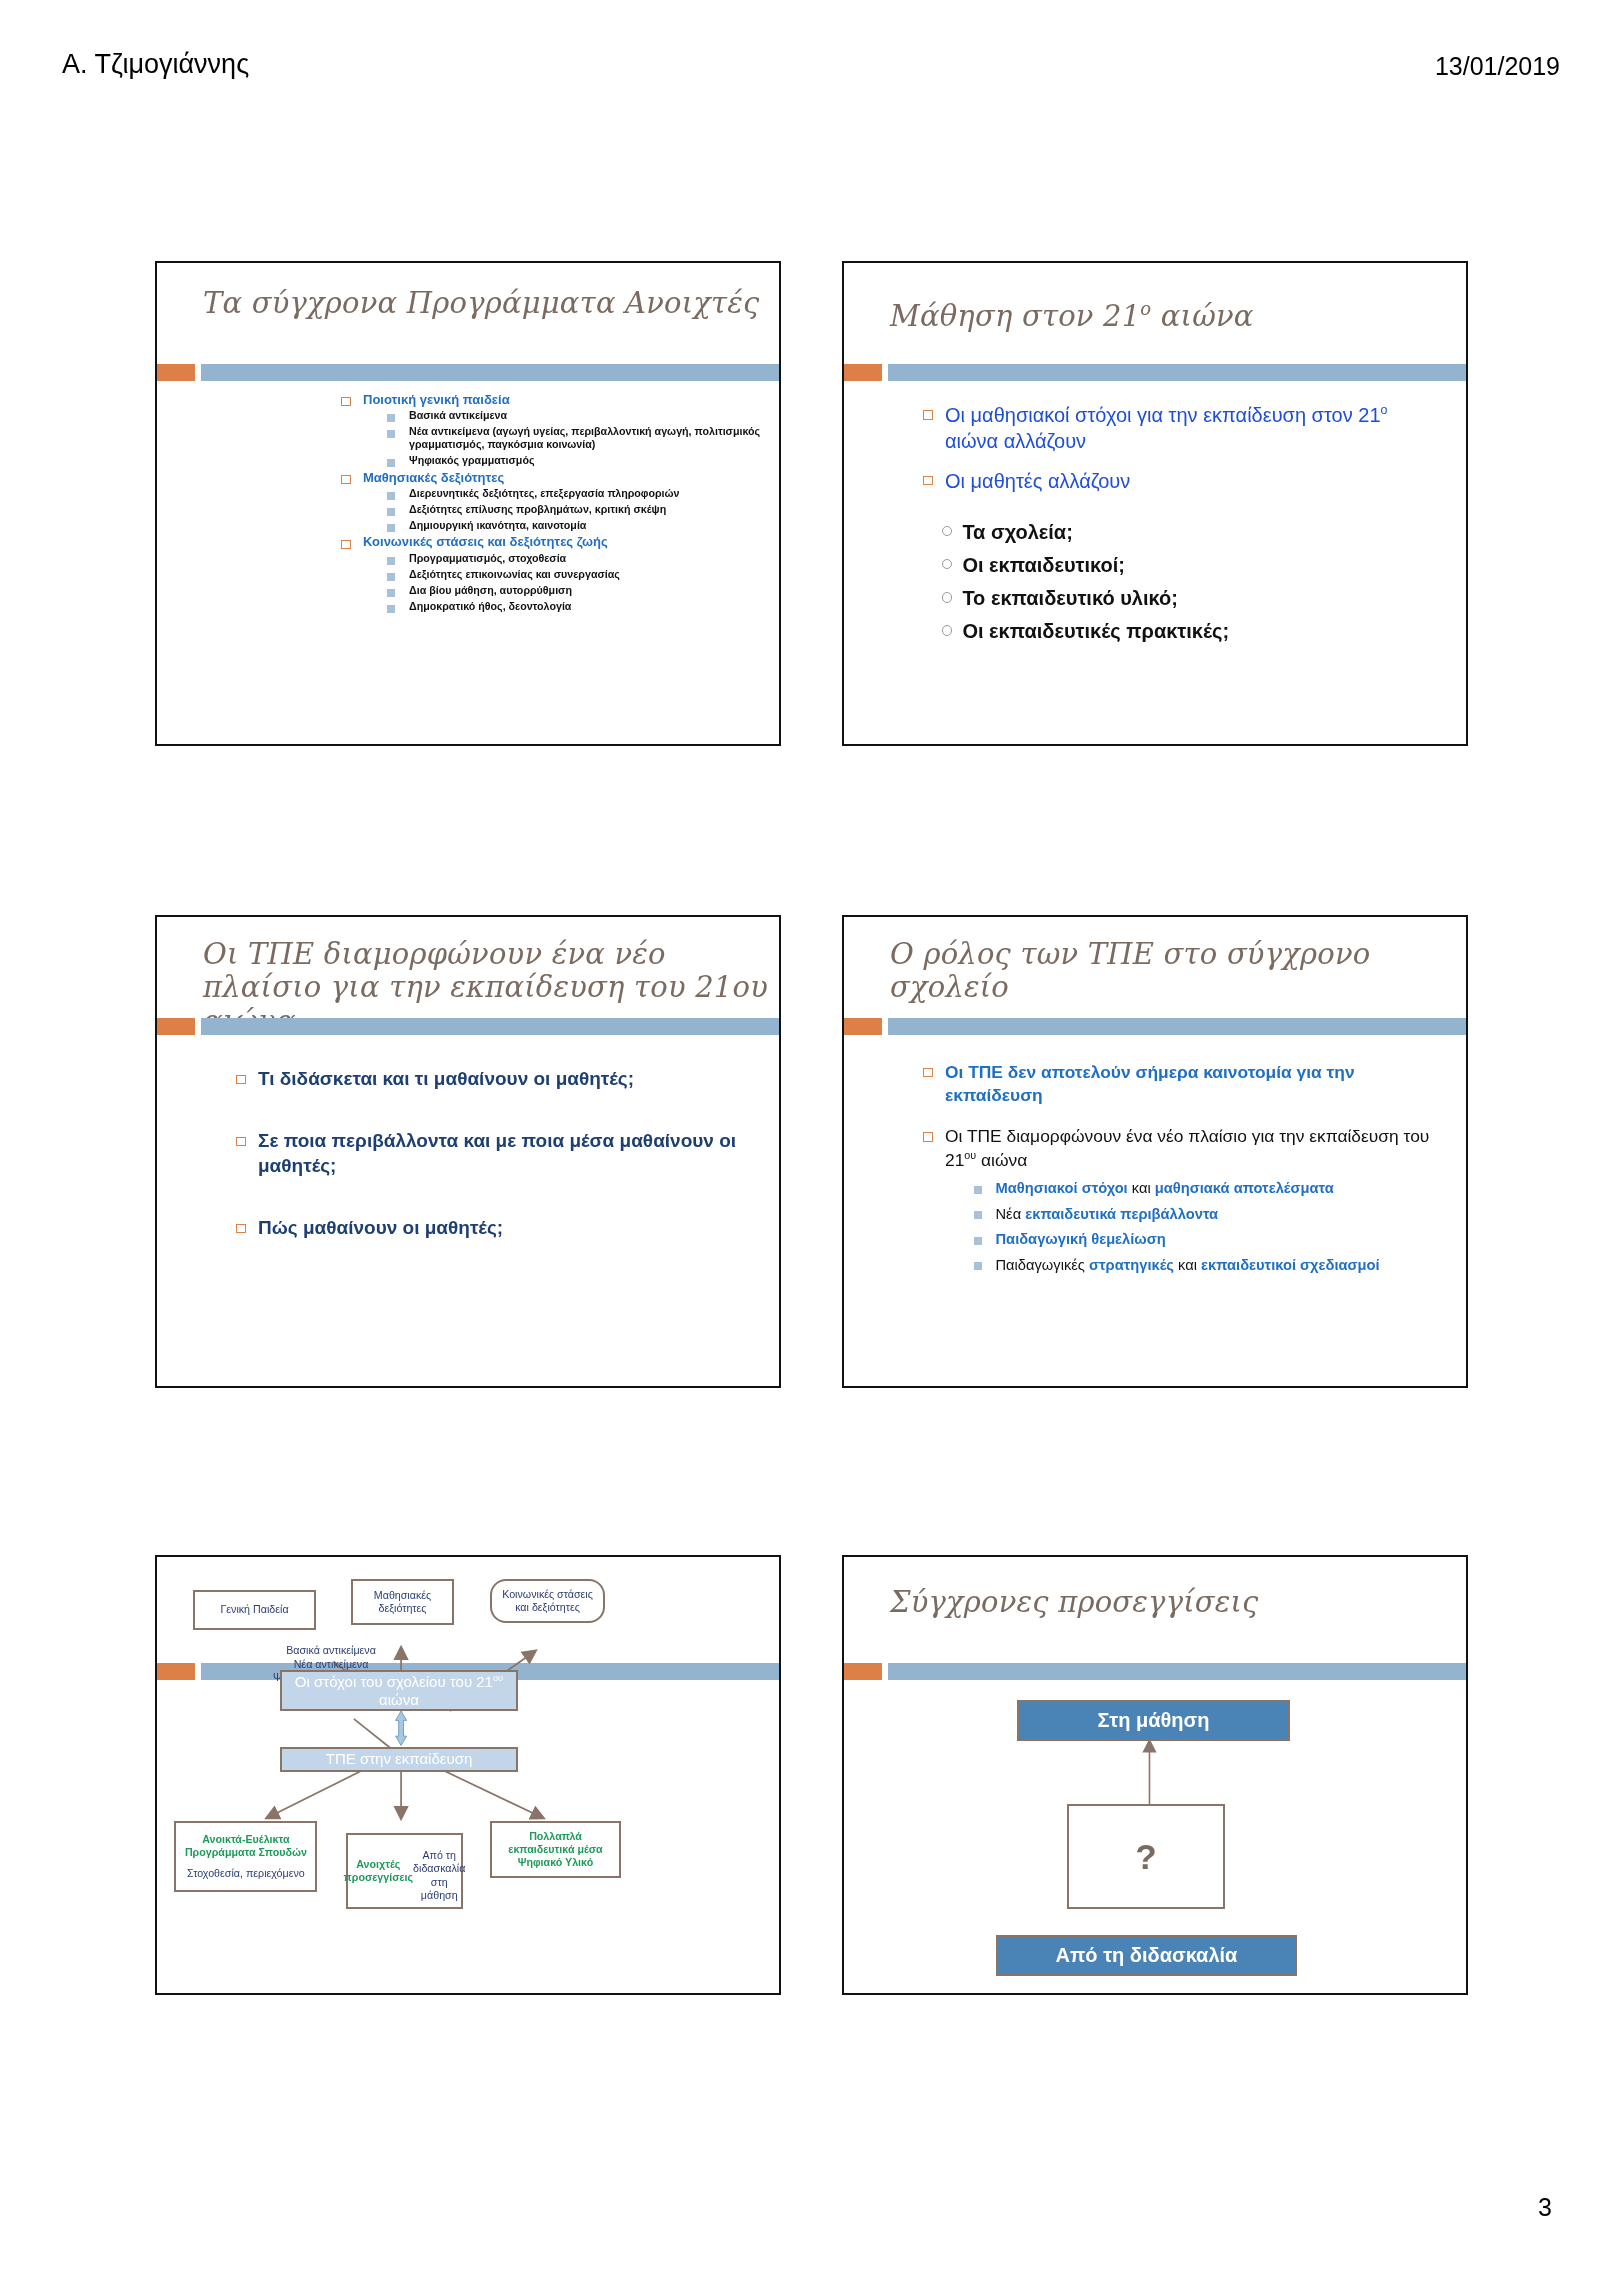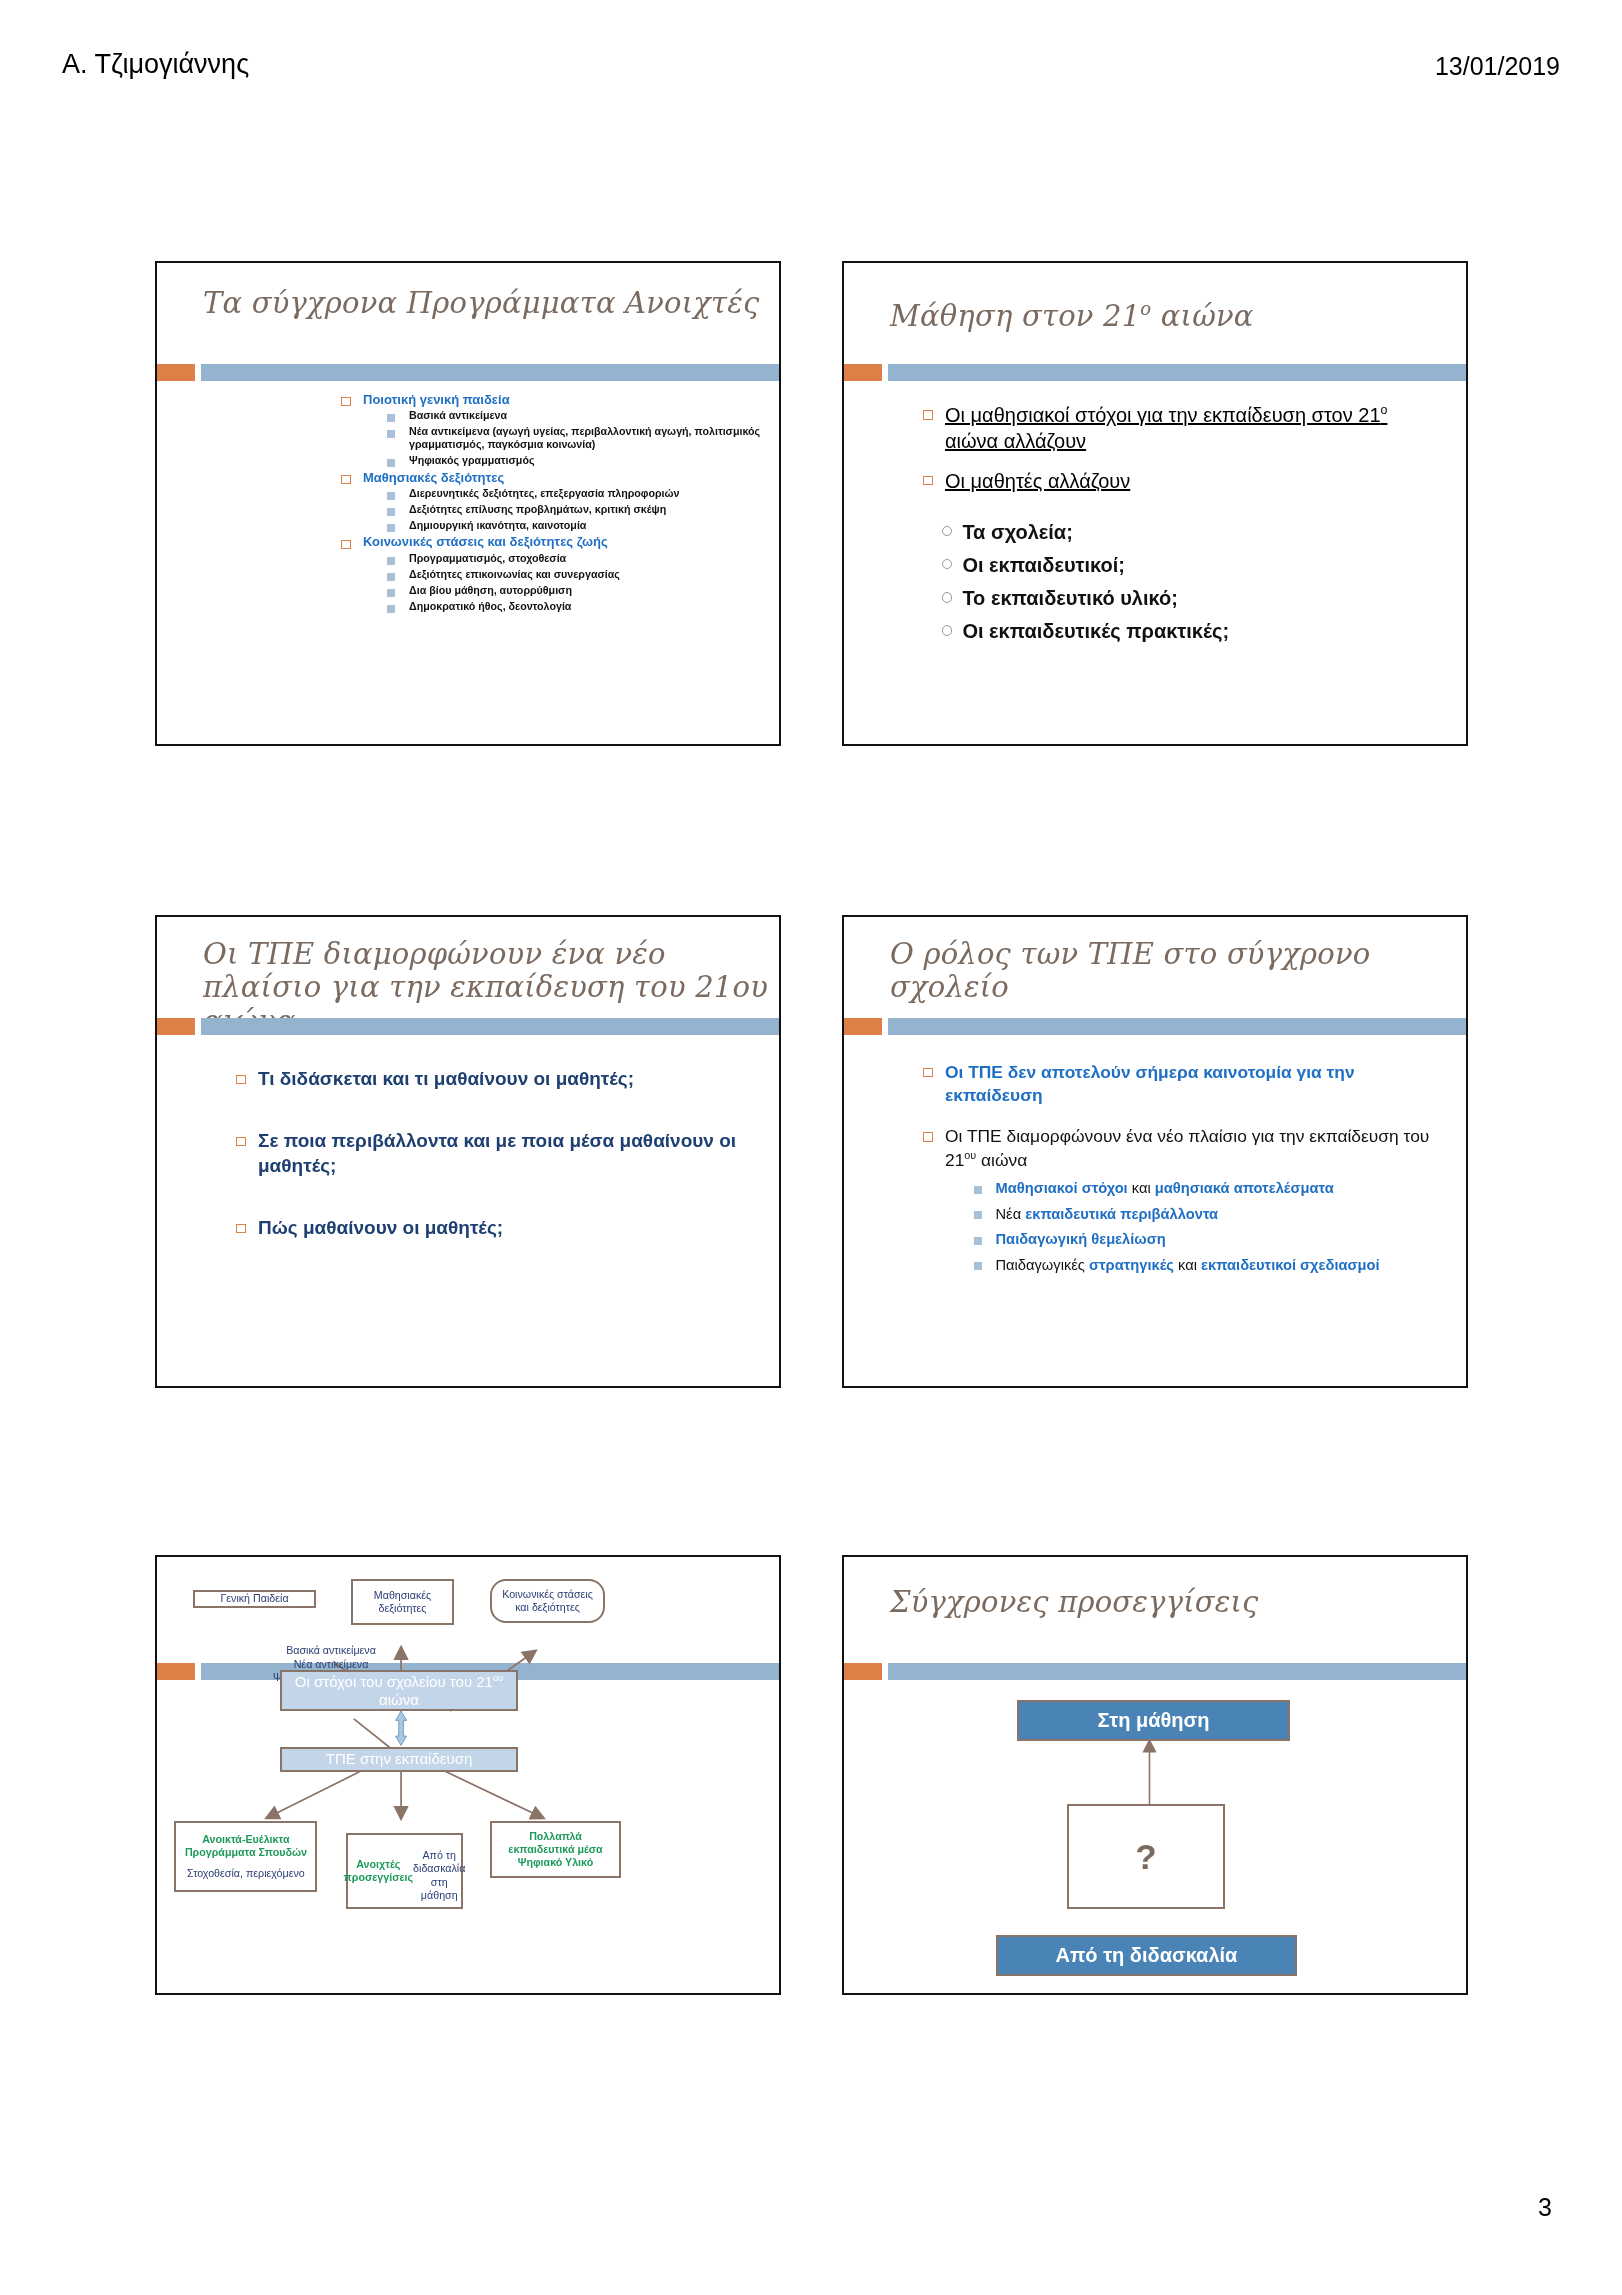--- a/index.html
+++ b/index.html
@@ -55,21 +55,21 @@
   sup{font-size:.62em;vertical-align:super;}
 
   
   .s1 .body{left:184px;top:127px;right:16px;}
   .s1 .l1{font-size:13px;color:#1f6fc4;font-weight:bold;margin-top:1.6px;}
   .s1 .l2{font-size:10.7px;color:#111;line-height:1.22;margin-top:2.8px;}
   .s1 ul.sub{margin:0.8px 0 2.4px 24px;padding:0;list-style:none;}
 
   
   .s2 .body{left:79px;top:139px;right:24px;}
-  .s2 .l1{font-size:20px;color:#000000;line-height:1.3;margin-bottom:13.5px;text-decoration:underline;}
+  .s2 .l1{font-size:20px;color:#1d4ed8;line-height:1.3;margin-bottom:13.5px;}
   .s2 .l2{font-size:20px;color:#111;font-weight:bold;line-height:1.3;margin-bottom:7.1px;}
   .s2 .grp2{margin-top:25px;margin-left:17.4px;}
 
   
   .s3 .body{left:79px;top:150px;right:24px;}
   .s3 .l1{font-size:19px;color:#1d3f72;font-weight:bold;line-height:1.28;margin-bottom:38px;}
 
   
   .s4 .body{left:79px;top:144px;right:19px;}
   .s4 .l1{font-size:17.4px;line-height:1.3;margin-bottom:19px;}
@@ -302,21 +302,21 @@
 
       <path d="M268,268 L140,332" stroke="#8a7468" stroke-width="2.2" fill="none" marker-end="url(#ar)"></path>
       <path d="M310,268 L310,332" stroke="#8a7468" stroke-width="2.2" fill="none" marker-end="url(#ar)"></path>
       <path d="M356,268 L490,332" stroke="#8a7468" stroke-width="2.2" fill="none" marker-end="url(#ar)"></path>
 
       <g transform="translate(303,196)">
         <polygon points="7,0 14,12 10,12 10,32 14,32 7,44 0,32 4,32 4,12 0,12" fill="#a8c8e0" stroke="#6f9bc0" stroke-width="1.2"></polygon>
       </g>
     </svg>
 
-    <div class="dbox" style="left:36px;top:33px;width:123px;height:18px;">Γενική Παιδεία</div>
+    <div class="dbox" style="left:36px;top:33px;width:123px;height:40px;">Γενική Παιδεία</div>
     <div class="dbox" style="left:194px;top:22px;width:103px;height:46px;">Μαθησιακές δεξιότητες</div>
     <div class="dbox" style="left:333px;top:22px;width:115px;height:44px;border-radius:16px;">Κοινωνικές στάσεις και δεξιότητες</div>
 
     <div class="dfree" style="left:87px;top:87px;width:174px;">
       <div>Βασικά αντικείμενα</div>
       <div>Νέα αντικείμενα</div>
       <div>Ψηφιακός γραμματισμός</div>
     </div>
 
     <div class="dbox fill" style="left:123px;top:113px;width:238px;height:41px;flex-direction:column;line-height:1.2;">

